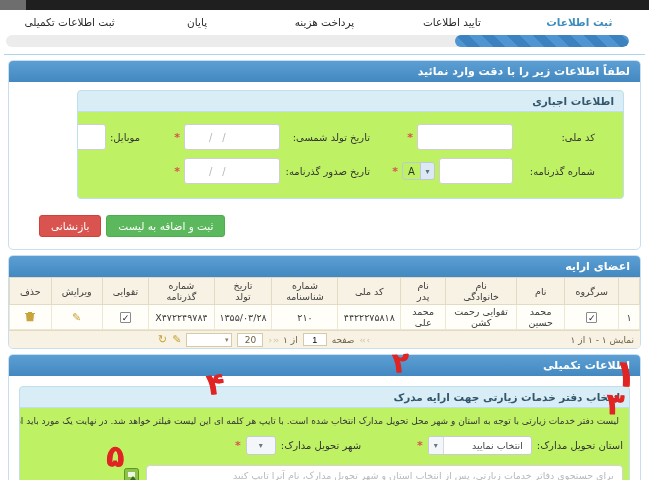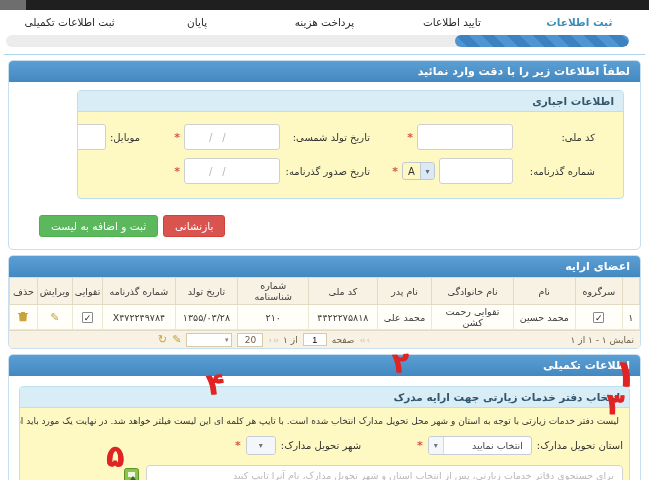--- a/index.html
+++ b/index.html
@@ -20,21 +20,21 @@
   .progress-fill { height:100%; width:28%; border-radius:7px;
     background:repeating-linear-gradient(45deg,#4f95d2 0 9px,#3c82c0 9px 18px); }
   .divider { border:none; border-top:1px solid #aed4ea; margin:7px 4px 0 4px; }
 
   
   .panel { margin:5px 8px 0 8px; background:#fff; border:1px solid #c8dff0; border-radius:5px; overflow:hidden; }
   .panel-head { background:linear-gradient(180deg,#5b9fd4,#4388c0); color:#fff; font-size:11px;
     font-weight:bold; padding:4px 10px; }
   .panel-body { padding:6px 8px 8px 8px; }
 
-  .subpanel { border:1px solid #bfdeee; border-radius:4px; overflow:hidden; background:#fef9c3; }
+  .subpanel { border:1px solid #bfdeee; border-radius:4px; overflow:hidden; background:#bef264; }
   .subpanel-head { background:#d9edf7; color:#33566b; font-size:10.5px; font-weight:bold;
     padding:4px 9px; border-bottom:1px solid #bfdeee; }
 
   .req-subpanel { margin:2px 8px 6px 60px; }
 
   .fields-grid { display:grid; grid-template-columns:225px 230px auto; row-gap:8px; padding:12px 28px 14px 8px; }
   .field { display:flex; align-items:center; gap:4px; font-size:10px; color:#333; }
   .field .lbl { display:inline-block; white-space:nowrap; }
   .field input { height:18px; border:1px solid #cfcfcf; border-radius:3px; width:96px; padding:12px 4px;
     font-size:10px; font-family:"DejaVu Sans",sans-serif; }
@@ -49,21 +49,21 @@
 
   .btn { border-radius:3px; font-size:10.5px; padding:4px 11px; color:#fff; cursor:pointer;
     font-family:"DejaVu Sans",sans-serif; border:1px solid transparent; }
   .btn-green { background:#5cb85c; border-color:#4cae4c; }
   .btn-red { background:#d9534f; border-color:#d43f3a; }
   .btn-row { padding:10px 0 4px 22px; text-align:left; display:flex; flex-direction:row-reverse;
     justify-content:flex-start; gap:5px; }
 
   
   .grid-table { width:100%; border-collapse:collapse; font-size:9.5px; color:#3c3c3c; }
-  .grid-table th { background:#f7f2e3; border:1px solid #e2dac2; font-weight:normal; padding:2px 2px; height:13px; }
+  .grid-table th { background:#f7f2e3; border:1px solid #e2dac2; font-weight:normal; padding:2px 10px; height:13px; }
   .grid-table td { background:#fffef8; border:1px solid #eee7d2; padding:1px 2px; height:14px; text-align:center; }
   .blur1 { filter:blur(0.7px); }
   .checkbox { width:11px; height:11px; border:1px solid #8a8a8a; background:#fff; border-radius:1px;
     margin:0 auto; font-size:9px; line-height:10px; text-align:center; color:#222; cursor:pointer; }
   .gold { color:#c9a43b; }
   .icon-btn { cursor:pointer; display:inline-block; font-size:11px; line-height:11px; }
 
   .pager { background:#f7f2e3; border-top:1px solid #e2dac2; height:18px; display:flex; align-items:center;
     font-size:9px; color:#6b5f45; padding:0 6px; gap:5px; }
   .pager .spacer { flex:1; }
@@ -153,22 +153,22 @@
         </div>
         <div class="field">
           <span class="lbl" style="width:86px">تاریخ صدور گذرنامه:</span>
           <input type="text" class="ltr" placeholder="____/__/__" style="">
           <span class="star">*</span>
         </div>
         <div></div>
       </div>
     </div>
     <div class="btn-row">
+      <button class="btn btn-red">بازنشانی</button>
       <button class="btn btn-green">ثبت و اضافه به لیست</button>
-      <button class="btn btn-red">بازنشانی</button>
     </div>
   </div>
 </div>
 
 <div class="panel">
   <div class="panel-head">اعضای ارایه</div>
   <table class="grid-table">
     <thead>
       <tr>
         <th style="width:18px"></th>

